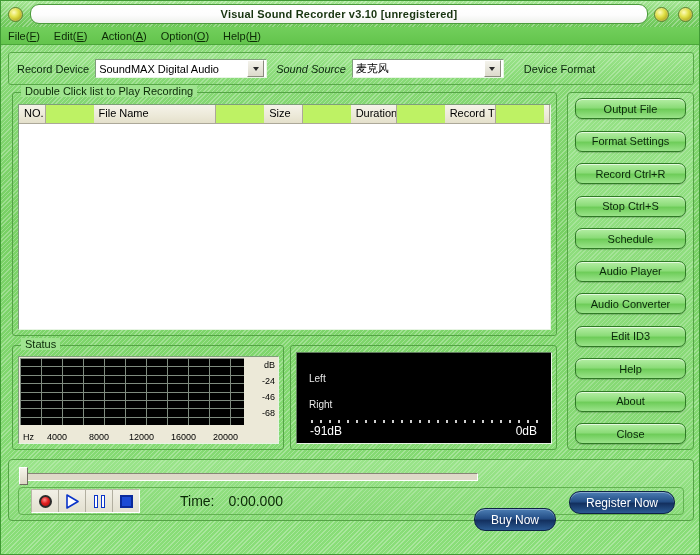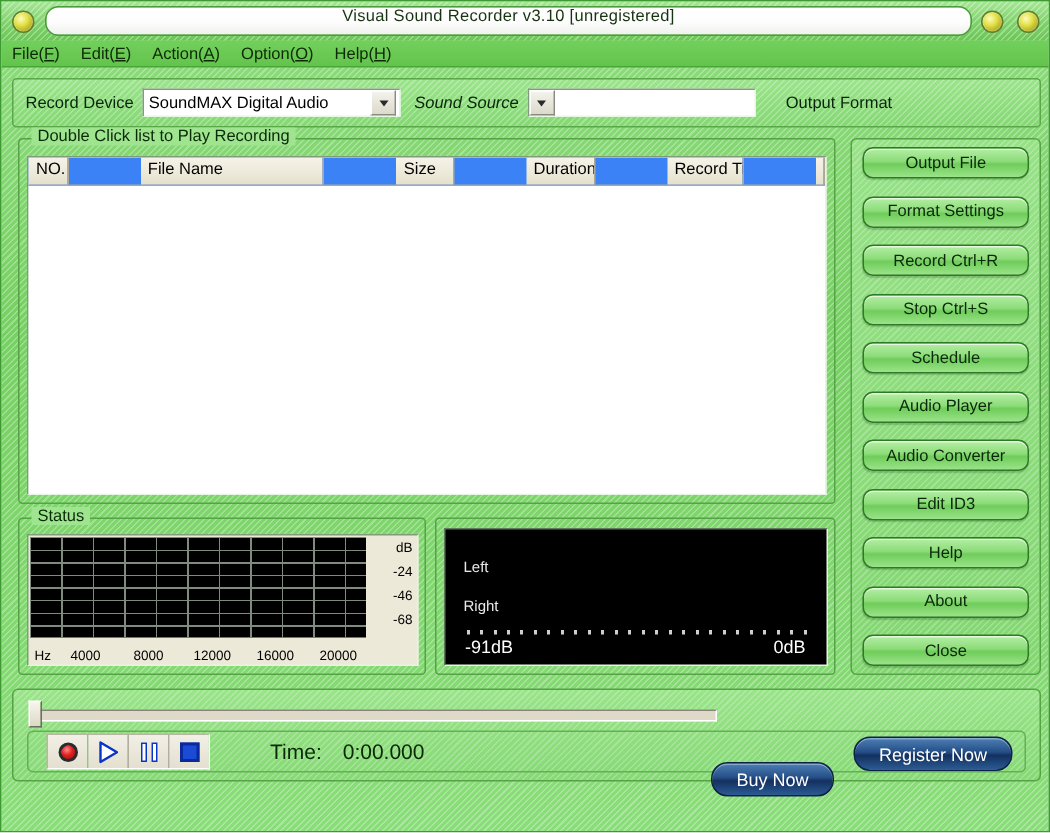--- a/index.html
+++ b/index.html
@@ -51,22 +51,24 @@
   }
   #titlebar-orb-left { margin-left: 7px; }
   #title-plate {
     flex: 1 1 auto;
     margin: 0 6px 0 7px;
     height: 18px;
     border-radius: 9px;
     background: linear-gradient(to bottom, #ffffff 0%, #fdfdfd 55%, #eef1ec 100%);
     border: 1px solid #4c9b3d;
     display: flex;
+    align-items: center;
     justify-content: center;
     overflow: hidden;
+    font-weight: bold;
   }
   #title-text {
     font-size: 11px;
     color: #17330f;
     letter-spacing: .2px;
     white-space: nowrap;
   }
   #titlebar-buttons { display: flex; gap: 9px; margin-right: 8px; }
 
   
@@ -176,21 +178,21 @@
     width: 533px; height: 226px;
     box-sizing: border-box;
     background: #ffffff;
     border: 1px solid;
     border-color: #7f9d7b #e6f4e2 #e6f4e2 #7f9d7b;
     overflow: hidden;
   }
   #list-header {
     display: flex;
     height: 18px;
-    background: #3b82f6;
+    background: #bef264;
     border-bottom: 1px solid #aca899;
     gap: 48px;
   }
   .col-head {
     font-size: 11px;
     color: #000;
     line-height: 17px;
     padding-left: 5px;
     box-sizing: border-box;
     border-right: 1px solid #aca899;
@@ -463,23 +465,24 @@
   </div>
 
   <div id="toolbar">
     <span class="tb-label">Record Device</span>
     <div class="combo" id="combo-record-device">
       <span class="combo-value">SoundMAX Digital Audio</span>
       <span class="combo-arrow"></span>
     </div>
     <span class="tb-label" style="margin-left:9px;font-style:italic;">Sound Source</span>
     <div class="combo" id="combo-sound-source">
+      <span class="combo-value">麦克风</span>
       <span class="combo-arrow"></span>
     </div>
-    <span class="tb-label" style="margin-left:20px;">Output Format</span>
+    <span class="tb-label" style="margin-left:20px;">Device Format</span>
   </div>
 
   <div id="list-group">
     <span id="list-group-title">Double Click list to Play Recording</span>
     <div id="list-view">
       <div id="list-header">
         <div class="col-head" style="width:44px;">NO.</div>
         <div class="col-head" style="width:222px;">File Name</div>
         <div class="col-head" style="width:66px;">Size</div>
         <div class="col-head" style="width:80px;">Duration</div>

